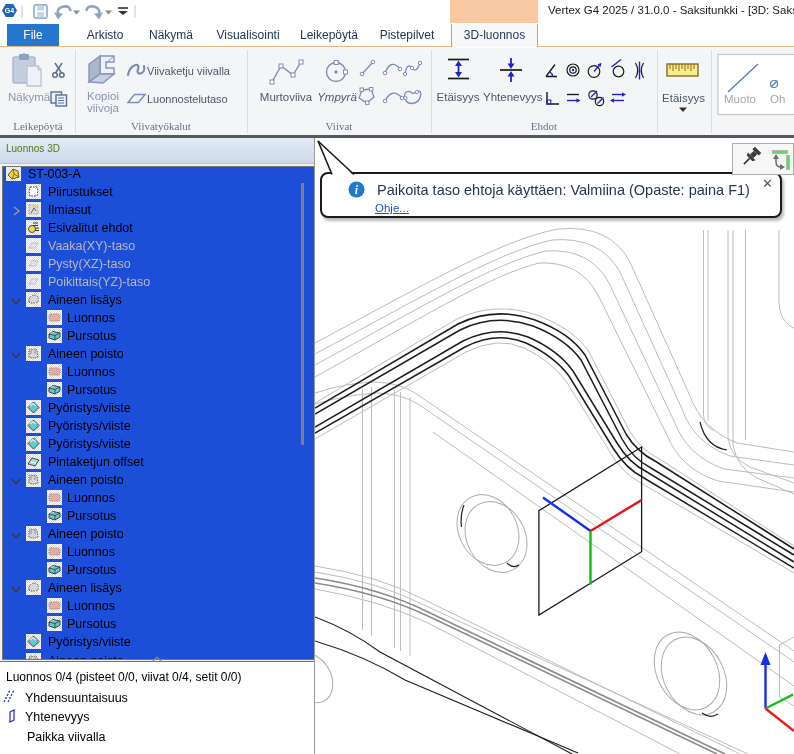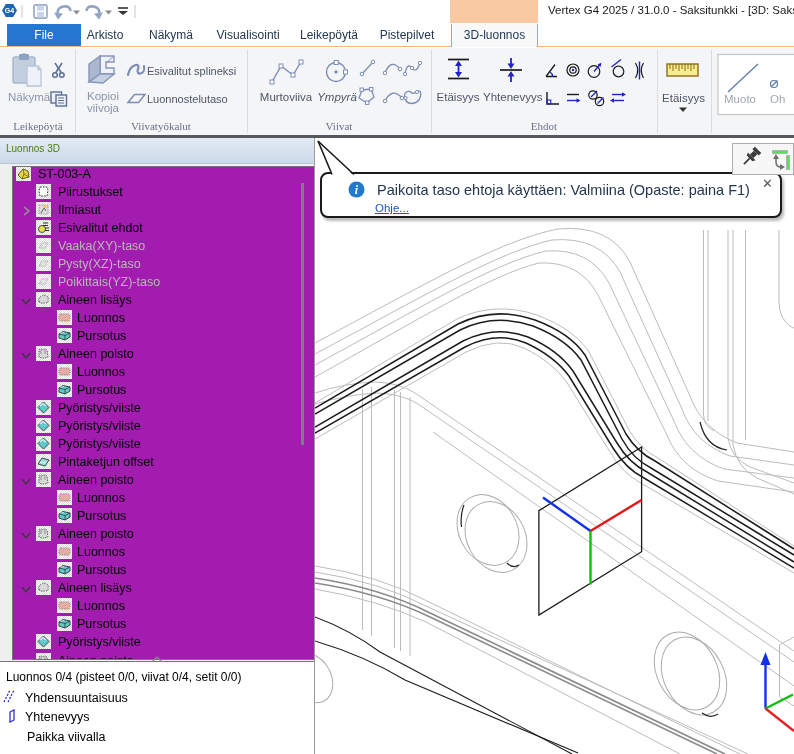--- a/index.html
+++ b/index.html
@@ -36,21 +36,21 @@
   <path d="M98.5,16.5 Q101.5,8 93.5,6.5 Q87,5.5 86.5,11" fill="none" stroke="#93a4c2" stroke-width="2.6"></path>
   <polygon points="103,12.5 94,13.5 99,19.5" fill="#93a4c2"></polygon>
   <polygon points="105,10.5 112,10.5 108.5,14.5" fill="#8a8a8a"></polygon>
 
   <line x1="118" y1="8" x2="128" y2="8" stroke="#333" stroke-width="1.6"></line>
   <polygon points="118,11 128,11 123,15" fill="#333"></polygon>
   <line x1="135" y1="5" x2="135" y2="18" stroke="#c8c8c8" stroke-width="1"></line>
 </svg>
 
 <div class="abs" style="left:0;top:24px;width:794px;height:23px;background:#ffffff;"></div>
-<div class="abs" style="left:7px;top:24px;width:74px;height:23px;background:#2576cf;color:#fff;
+<div class="abs" style="left:7px;top:24px;width:52px;height:23px;background:#2576cf;color:#fff;
      font-size:12px;text-align:center;line-height:23px;">File</div>
 <div class="tabtxt" style="left:81px;width:48px;">Arkisto</div>
 <div class="tabtxt" style="left:144px;width:54px;">Näkymä</div>
 <div class="tabtxt" style="left:213px;width:70px;">Visualisointi</div>
 <div class="tabtxt" style="left:300px;width:57px;">Leikepöytä</div>
 <div class="tabtxt" style="left:379px;width:56px;">Pistepilvet</div>
 <div class="abs" style="left:0;top:46px;width:794px;height:1px;background:#eeb584;"></div>
 <div class="abs" style="left:451px;top:24px;width:87px;height:23px;background:#f8f8f8;
      border-left:1px solid #e8935a;border-right:1px solid #e8935a;box-sizing:border-box;"></div>
 <div class="tabtxt" style="left:451px;width:87px;color:#1e3756;">3D-luonnos</div>
@@ -64,21 +64,21 @@
 <div class="abs" style="left:657px;top:50px;width:1px;height:83px;background:#dcdcde;"></div>
 <div class="abs" style="left:711px;top:50px;width:1px;height:83px;background:#dcdcde;"></div>
 
 <div class="glabel" style="left:8px;width:60px;">Leikepöytä</div>
 <div class="glabel" style="left:121px;width:80px;">Viivatyökalut</div>
 <div class="glabel" style="left:309px;width:60px;">Viivat</div>
 <div class="glabel" style="left:514px;width:60px;">Ehdot</div>
 
 <div class="blabel" style="left:8px;top:91px;width:34px;">Näkymä</div>
 <div class="blabel" style="left:80px;top:91px;width:46px;line-height:11.5px;">Kopioi viivoja</div>
-<div class="abs" style="left:147px;top:65px;font-size:11px;color:#4d5668;">Esivalitut splineksi</div>
+<div class="abs" style="left:147px;top:65px;font-size:11px;color:#4d5668;">Viivaketju viivalla</div>
 <div class="abs" style="left:147px;top:93px;font-size:11px;color:#4d5668;">Luonnostelutaso</div>
 <div class="blabel" style="left:255px;top:91px;width:62px;color:#4d5668;">Murtoviiva</div>
 <div class="blabel" style="left:315px;top:91px;width:44px;color:#4d5668;font-style:italic;">Ympyrä</div>
 <div class="blabel" style="left:434px;top:91px;width:48px;color:#4d5668;">Etäisyys</div>
 <div class="blabel" style="left:483px;top:91px;width:55px;color:#4d5668;">Yhtenevyys</div>
 <div class="blabel" style="left:658px;top:92px;width:51px;color:#4d5668;">Etäisyys</div>
 
 <svg class="abs" style="left:0;top:46px;" width="794" height="90" viewBox="0 46 794 90">
 
   <rect x="13" y="57" width="22" height="26" rx="2" fill="#c3cede" stroke="#a9b7cd" stroke-width="1.5"></rect>
@@ -233,21 +233,21 @@
   <line x1="771" y1="87" x2="777.5" y2="80.5" stroke="#5b7ca3" stroke-width="1.2"></line>
 </svg>
 <div class="abs" style="left:718px;top:93px;width:44px;font-size:11.5px;color:#a2a6ad;text-align:center;">Muoto</div>
 <div class="abs" style="left:770px;top:93px;width:24px;font-size:11.5px;color:#a2a6ad;">Oh</div>
 
 <div class="abs" style="left:0;top:138px;width:315px;height:616px;background:#f0f0f0;"></div>
 <div class="abs" style="left:0;top:138px;width:315px;height:26px;
      background:linear-gradient(#e3ebf4,#ccd9e9);border-bottom:1px solid #b7c4d4;box-sizing:border-box;"></div>
 <div class="abs" style="left:6px;top:143px;font-size:10px;color:#4d7c0f;">Luonnos 3D</div>
 
-<div class="abs" style="left:12px;top:166px;width:330px;height:494px;background:#a21caf;border:1px solid #767676;box-sizing:border-box;overflow:hidden;">
+<div class="abs" style="left:2px;top:166px;width:330px;height:494px;background:#1d4ed8;border:1px solid #767676;box-sizing:border-box;overflow:hidden;">
 <div class="abs" style="left:3px;top:-1px;width:15px;height:15px;background:repeating-conic-gradient(#d8d8d8 0% 25%, #ffffff 0% 50%) 0 0/2px 2px;"></div>
 <svg class="abs" style="left:3px;top:-1px" width="15" height="15" viewBox="0 0 15 15">
       <path d="M2,9 L7,3 L12,5 L13,11 L6,13 Z" fill="#e8d24a" stroke="#6b5b10" stroke-width="1"></path>
       <path d="M7,3 L8,8 L13,11 M8,8 L6,13" fill="none" stroke="#6b5b10" stroke-width="0.8"></path>
     </svg>
 <div class="trow" style="left:25px;top:-1px;color:#000;">ST-003-A</div>
 <div class="abs" style="left:23px;top:17px;width:15px;height:15px;background:repeating-conic-gradient(#d8d8d8 0% 25%, #ffffff 0% 50%) 0 0/2px 2px;"></div>
 <svg class="abs" style="left:23px;top:17px" width="15" height="15" viewBox="0 0 15 15">
       <path d="M4,3 L11,3 L12,6 L11,12 L4,12 L3,7 Z" fill="#fff" stroke="#333" stroke-width="1" stroke-dasharray="1.6,1.3"></path>
     </svg>

